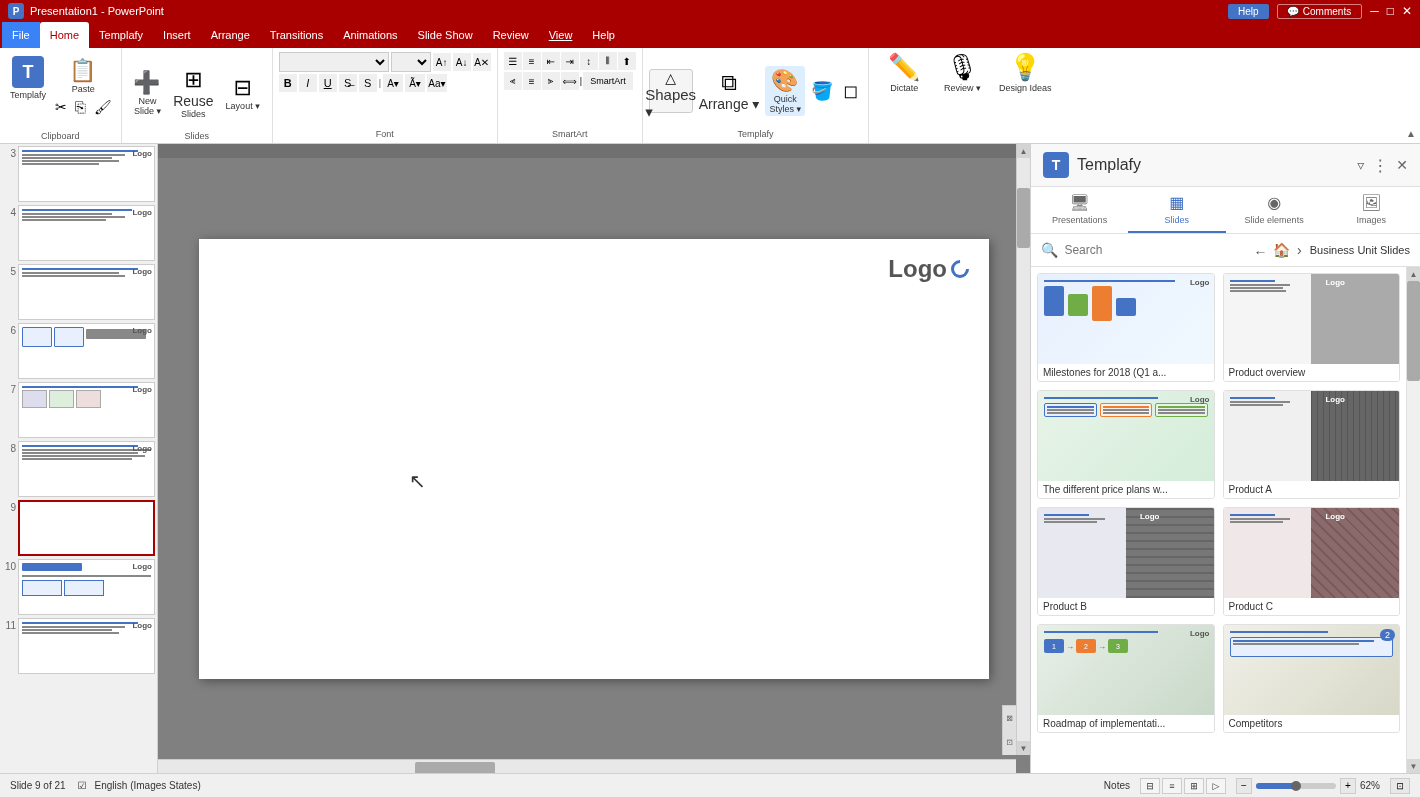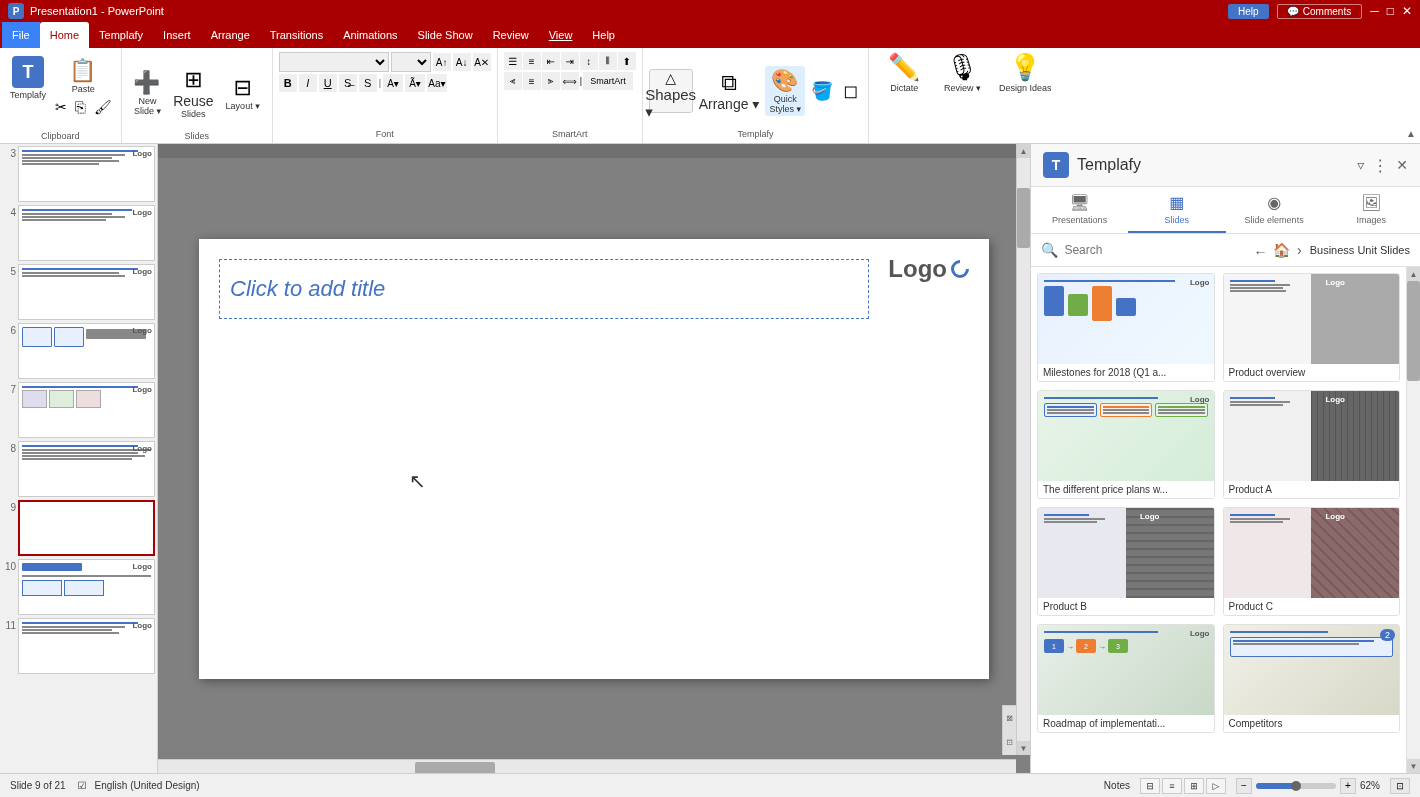--- a/index.html
+++ b/index.html
@@ -306,23 +306,20 @@
     </div>
 
   </div>
 
   <div style="flex:1; background:#808080; display:flex; align-items:center; justify-content:center; position:relative; overflow:hidden;">
 
     <div style="position:absolute; top:0; right:14px; left:0; height:14px; background:#707070;"></div>
 
     <div style="background:white; width:790px; height:440px; position:relative; box-shadow:2px 2px 10px rgba(0,0,0,0.4);">
 
-      <div style="position:absolute; top:20px; left:20px; right:120px; height:60px; border:1px dashed #4472C4; display:flex; align-items:center; padding:0 10px;">
-        <span style="color:#4472C4; font-size:22px; font-style:italic;">Click to add title</span>
-      </div>
 
       <div style="position:absolute; top:16px; right:20px; display:flex; align-items:center; gap:4px;">
         <span style="font-size:24px; font-weight:bold; color:#555;">Logo</span>
         <div style="width:18px; height:18px; border:3px solid #4472C4; border-radius:50%; border-top-color:transparent; transform:rotate(45deg);"></div>
       </div>
 
       <div style="position:absolute; top:230px; left:210px; width:0; height:0; font-size:20px; color:#333;">↖</div>
     </div>
 
     <div style="position:absolute; right:0; top:0; bottom:18px; width:14px; background:#e8e8e8; border-left:1px solid #ccc; display:flex; flex-direction:column;">
@@ -540,21 +537,21 @@
     </div>
   </div>
 
 </div>
 
 <div style="background:#f0f0f0; border-top:1px solid #d0d0d0; height:24px; display:flex; align-items:center; padding:0 10px; font-size:10px; color:#333;">
   <span>Slide 9 of 21</span>
   <span style="margin-left:12px; display:flex; align-items:center; gap:4px;">
     <span>☑</span>
   </span>
-  <span style="margin-left:8px;">English (United Design)</span>
+  <span style="margin-left:8px;">English (Images States)</span>
 
   <div style="margin-left:auto; display:flex; align-items:center; gap:10px;">
     <span style="cursor:pointer;">Notes</span>
     <div style="display:flex; gap:2px;">
       <div style="width:20px; height:16px; border:1px solid #ccc; background:#f5f5f5; cursor:pointer; display:flex; align-items:center; justify-content:center; font-size:9px;">⊟</div>
       <div style="width:20px; height:16px; border:1px solid #ccc; background:#f5f5f5; cursor:pointer; display:flex; align-items:center; justify-content:center; font-size:9px;">≡</div>
       <div style="width:20px; height:16px; border:1px solid #ccc; background:#f5f5f5; cursor:pointer; display:flex; align-items:center; justify-content:center; font-size:9px;">⊞</div>
       <div style="width:20px; height:16px; border:1px solid #ccc; background:#f5f5f5; cursor:pointer; display:flex; align-items:center; justify-content:center; font-size:9px;">▷</div>
     </div>
     <div style="display:flex; align-items:center; gap:4px;">

